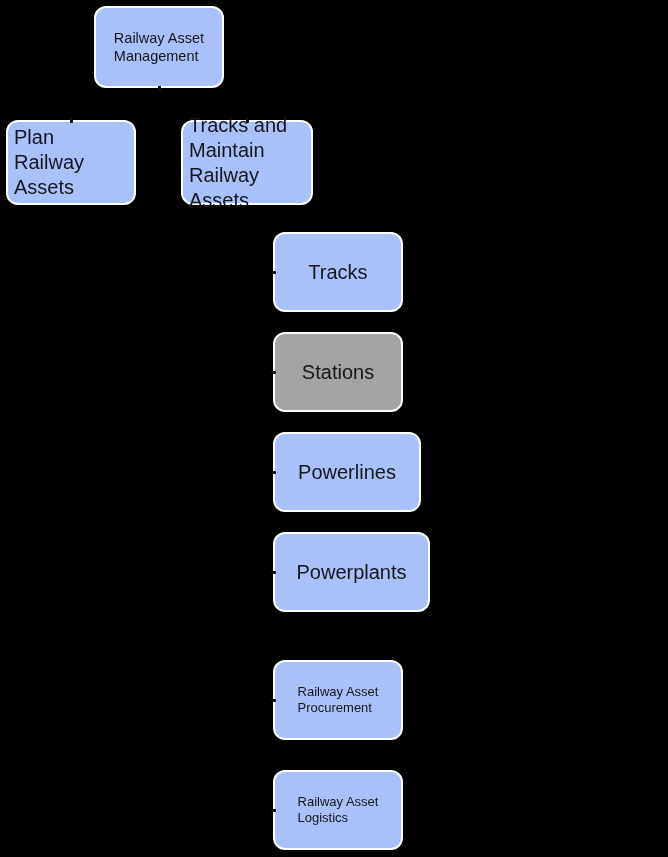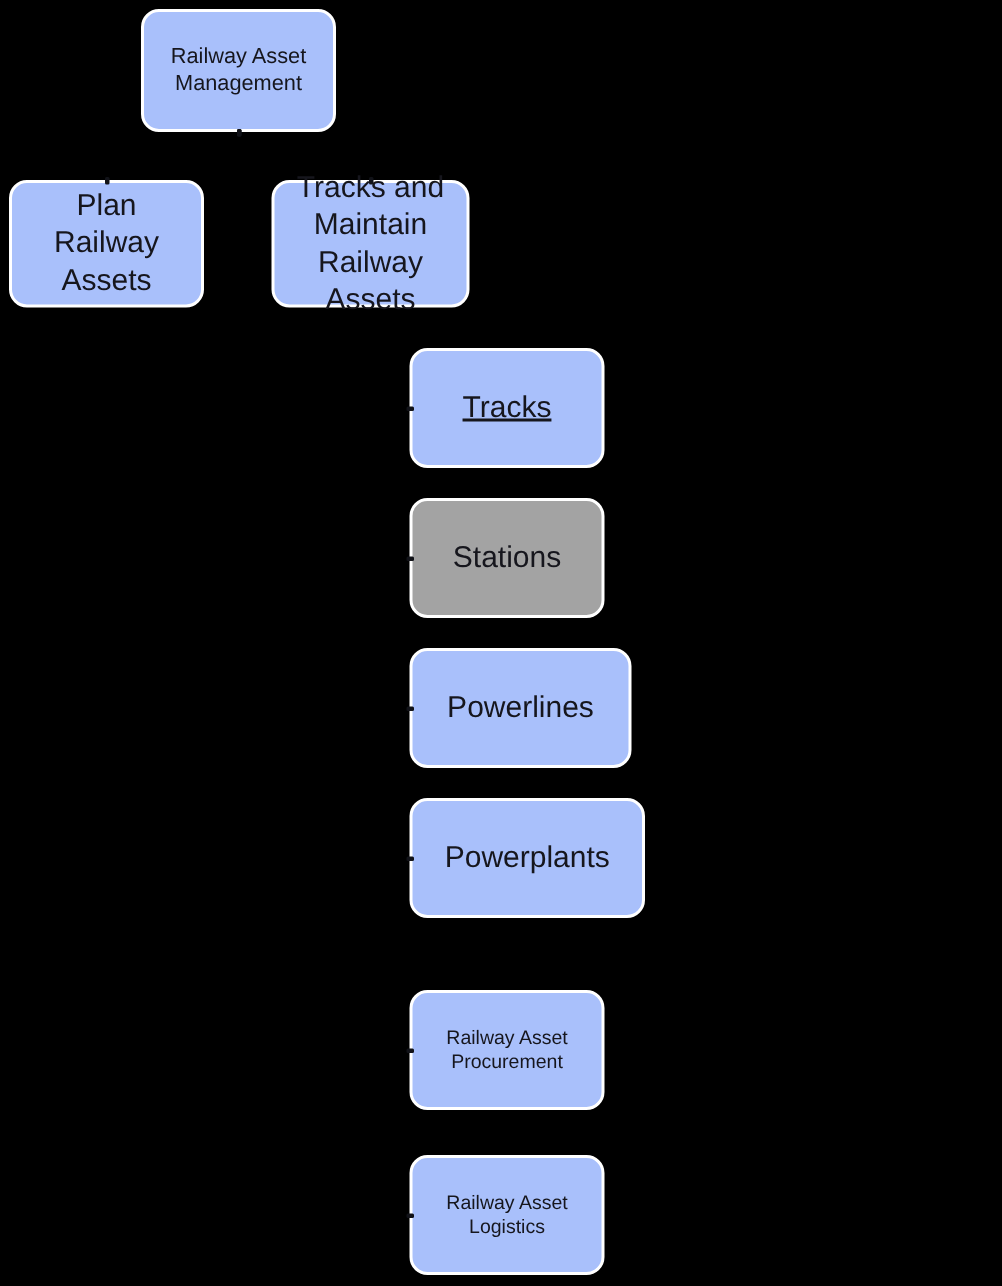--- a/index.html
+++ b/index.html
@@ -32,21 +32,21 @@
   
   .node {
     position: absolute;
     box-sizing: border-box;
     border-radius: 12px;
     background: #a9c0fb;
     border: 2px solid #ffffff;
     display: flex;
     align-items: center;
     justify-content: center;
-    text-align: center;
+    text-align: left;
     color: #16161d;
     line-height: 1.25;
     padding: 2px 6px;
     -webkit-font-smoothing: antialiased;
   }
   .node-label {
     display: block;
     white-space: pre-line;
   }
   .fs-lg { font-size: 14.5px; }
@@ -83,21 +83,21 @@
         <span class="node-label">Railway Asset
 Management</span>
       </div>
       <div class="node fs-md" style="left: 6px; top: 120px; width: 130px; height: 85px; background: rgb(169, 192, 251); border-color: rgb(255, 255, 255); color: rgb(22, 22, 29);">
         <span class="node-label">Plan Railway Assets</span>
       </div>
       <div class="node fs-md" style="left: 181px; top: 120px; width: 132px; height: 85px; background: rgb(169, 192, 251); border-color: rgb(255, 255, 255); color: rgb(22, 22, 29);">
         <span class="node-label">Tracks and Maintain
 Railway Assets</span>
       </div>
-      <div class="node fs-md" style="left: 273px; top: 232px; width: 130px; height: 80px; background: rgb(169, 192, 251); border-color: rgb(255, 255, 255); color: rgb(22, 22, 29); text-decoration: underline;">
+      <div class="node fs-md" style="left: 273px; top: 232px; width: 130px; height: 80px; background: rgb(169, 192, 251); border-color: rgb(255, 255, 255); color: rgb(22, 22, 29);">
         <span class="node-label">Tracks</span>
       </div>
       <div class="node fs-md" style="left: 273px; top: 332px; width: 130px; height: 80px; background: #a3a3a3; border-color: rgb(255, 255, 255); color: rgb(22, 22, 29);">
         <span class="node-label">Stations</span>
       </div>
       <div class="node fs-md" style="left: 273px; top: 432px; width: 148px; height: 80px; background: rgb(169, 192, 251); border-color: rgb(255, 255, 255); color: rgb(22, 22, 29);">
         <span class="node-label">Powerlines</span>
       </div>
       <div class="node fs-md" style="left: 273px; top: 532px; width: 157px; height: 80px; background: rgb(169, 192, 251); border-color: rgb(255, 255, 255); color: rgb(22, 22, 29);">
         <span class="node-label">Powerplants</span>

